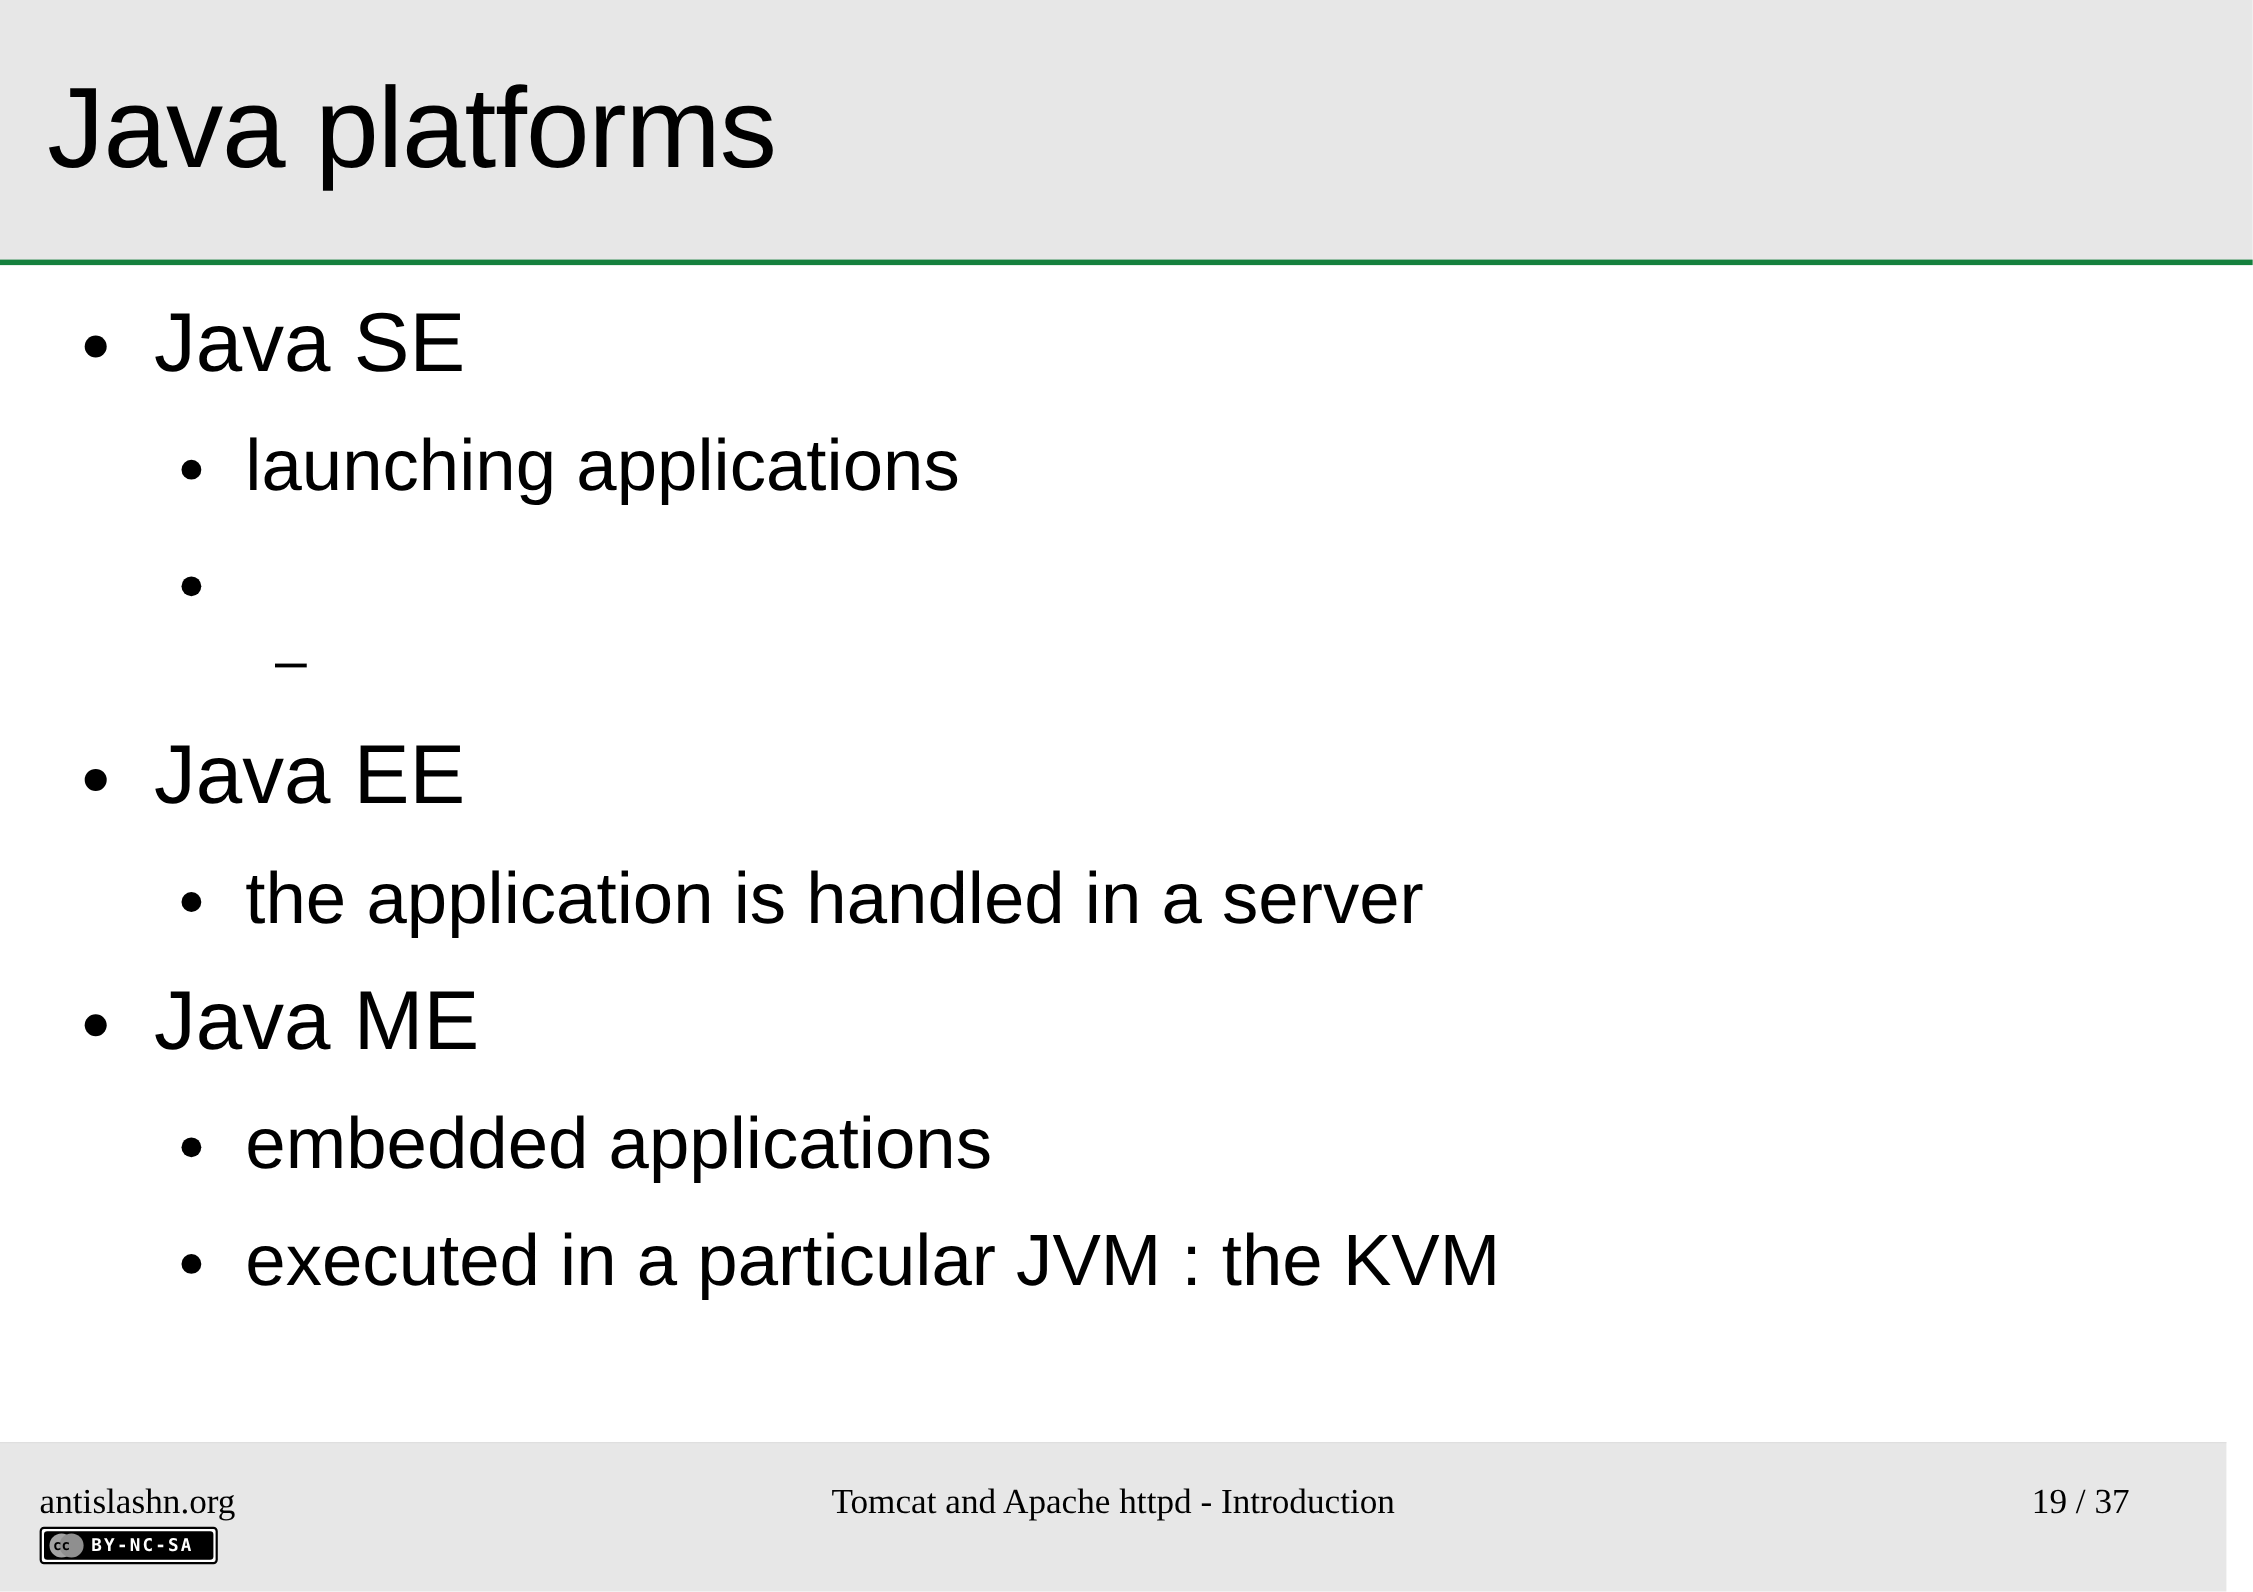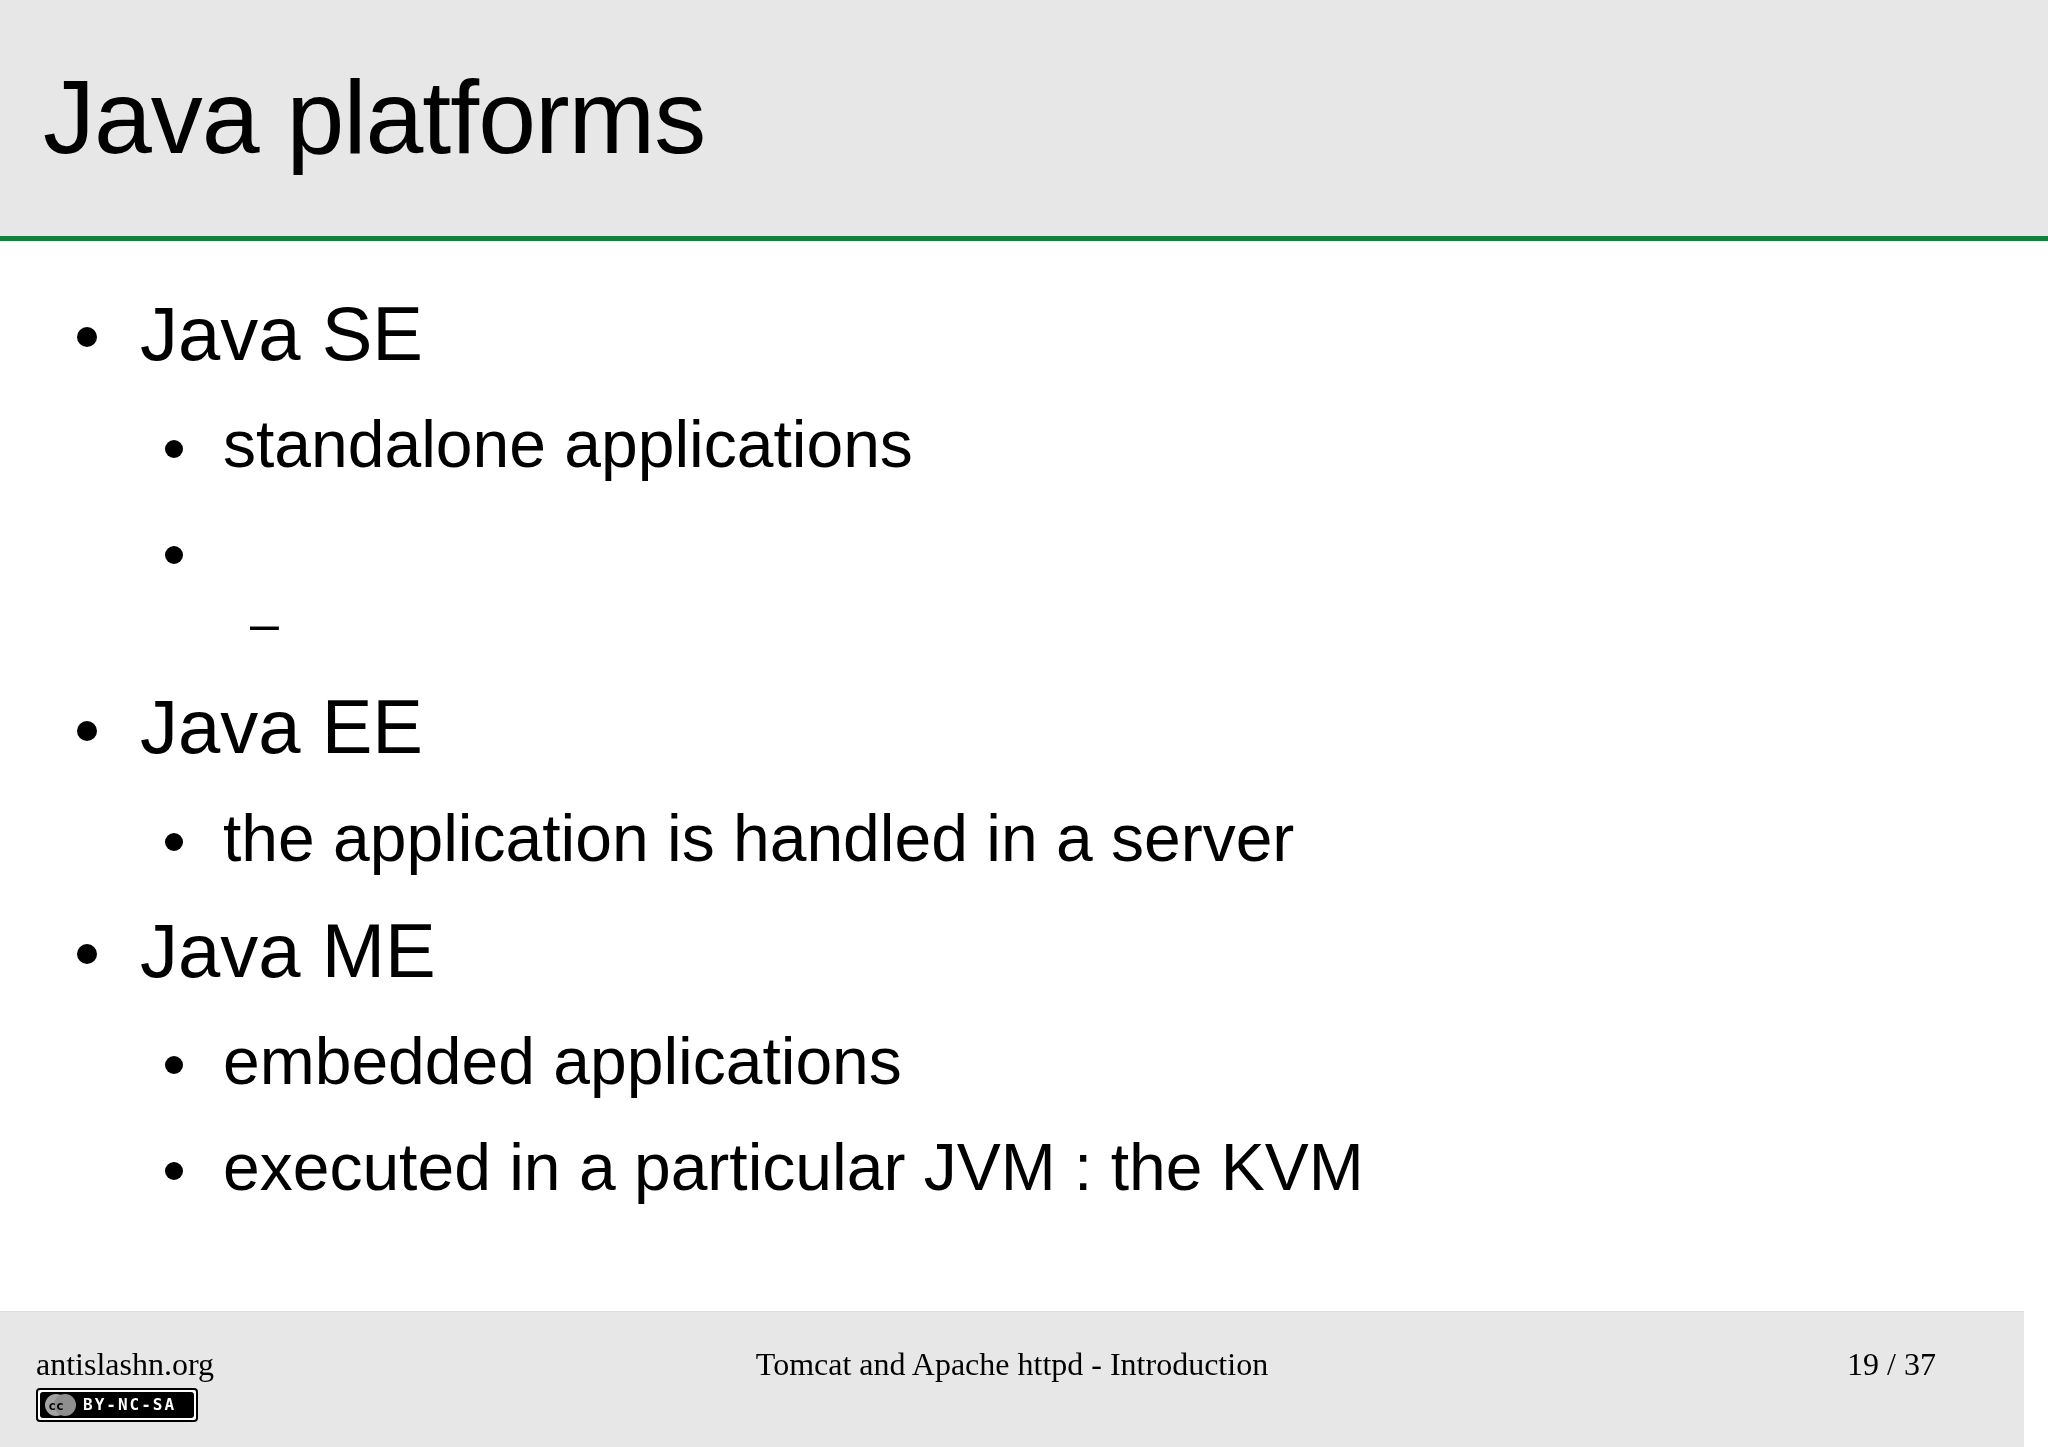--- a/index.html
+++ b/index.html
@@ -23,21 +23,21 @@
   .slide-title{
     font-size:104px;line-height:1.15;font-weight:400;margin:0;
     letter-spacing:-1px;
   }
 
   
   .slide-body{flex:1 1 auto;padding-top:27px;box-sizing:border-box;}
   .row{display:flex;line-height:1.15;margin-bottom:30px;}
   .row .marker{flex:none;display:block;}
   .row .text{white-space:pre-wrap;}
-  .level-1{font-size:76px;padding-left:77px;margin-top:22px;}
+  .level-1{font-size:76px;padding-left:77px;}
   .level-1 .marker{width:63px;}
   .level-2{font-size:66px;padding-left:165px;}
   .level-2 .marker{width:58px;}
   .level-3{font-size:52px;padding-left:250px;}
   .level-3 .marker{width:48px;}
   .dot{display:block;border-radius:50%;background:#000;}
   .level-1 .dot{width:20px;height:20px;margin-top:.49em;}
   .level-2 .dot{width:18px;height:18px;margin-top:.49em;}
   .marker.dash{color:#000;}
   .mono{font-family:"DejaVu Sans Mono","Liberation Mono",monospace;}
@@ -98,21 +98,21 @@
         <div class="row level-1">
           <span class="marker">
             <span class="dot"></span>
           </span>
           <span class="text"><span>Java SE</span></span>
         </div>
         <div class="row level-2">
           <span class="marker">
             <span class="dot"></span>
           </span>
-          <span class="text"><span>standalone applications</span></span>
+          <span class="text"><span>launching applications</span></span>
         </div>
         <div class="row level-2">
           <span class="marker">
             <span class="dot"></span>
           </span>
         </div>
         <div class="row level-3">
           <span class="marker dash">–</span>
         </div>
         <div class="row level-1">

